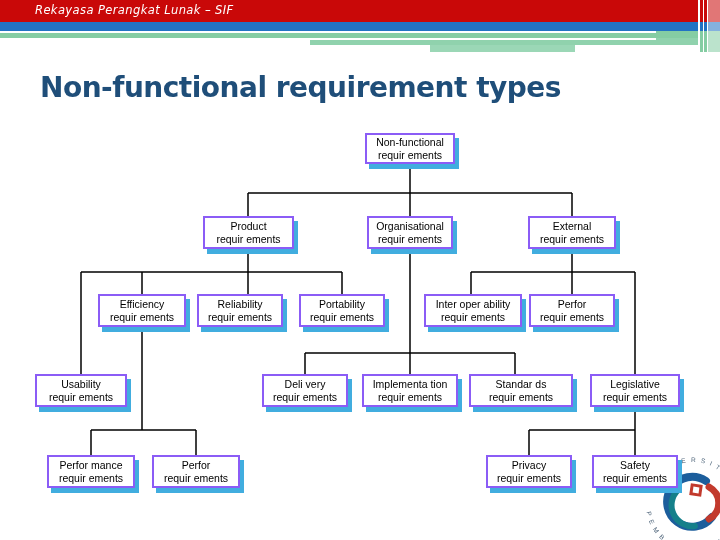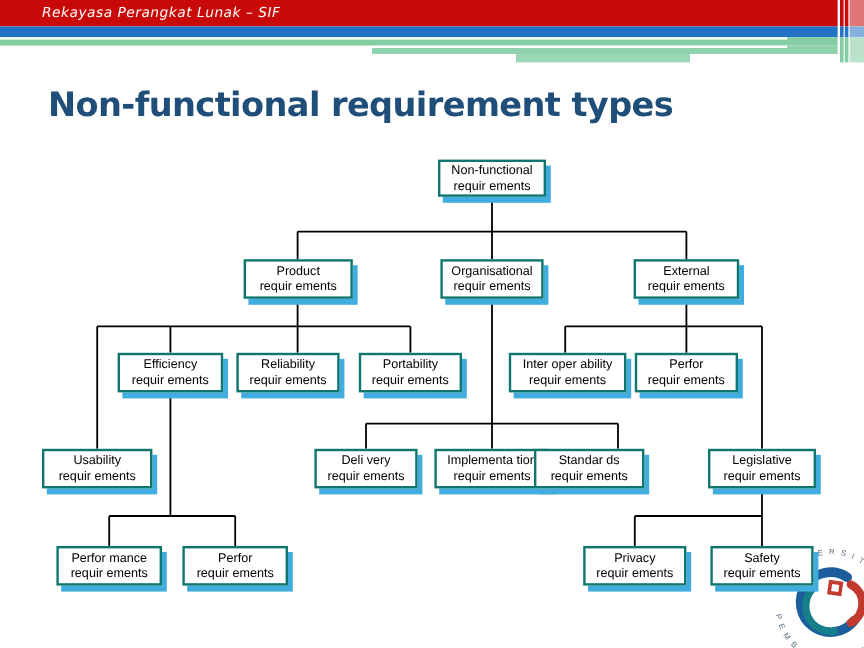--- a/index.html
+++ b/index.html
@@ -27,21 +27,21 @@
   .col1{left:700px;width:2.5px;}
   .col2{left:704px;width:2.5px;}
   .col3{left:708px;width:12px;opacity:.55;}
 
   
   .slide-title{position:absolute;left:40px;top:71px;font-size:28px;font-weight:bold;
                color:#1f4e79;font-family:"DejaVu Sans",sans-serif;letter-spacing:-.5px;}
 
   
   .connectors{position:absolute;left:0;top:0;width:720px;height:540px;z-index:1;}
-  .node{position:absolute;z-index:2;background:#fff;border:2px solid #0f766e;
+  .node{position:absolute;z-index:2;background:#fff;border:2px solid #8b5cf6;
         box-shadow:4px 5px 0 #41addf;display:flex;flex-direction:column;
         align-items:center;justify-content:center;text-align:center;
         font-size:10.5px;line-height:12.5px;color:#000;box-sizing:border-box;}
 
   
   .logo{position:absolute;left:633px;top:445px;width:120px;height:120px;z-index:0;}
 </style>
 </head>
 <body>
 
@@ -167,21 +167,21 @@
     <span>requir ements</span>
   </div>
   <div class="node" style="left:262px;top:374px;width:86px;height:33px">
     <span>Deli very</span>
     <span>requir ements</span>
   </div>
   <div class="node" style="left:362px;top:374px;width:96px;height:33px">
     <span>Implementa tion</span>
     <span>requir ements</span>
   </div>
-  <div class="node" style="left:445px;top:374px;width:92px;height:33px">
+  <div class="node" style="left:469px;top:374px;width:104px;height:33px">
     <span>Standar ds</span>
     <span>requir ements</span>
   </div>
   <div class="node" style="left:590px;top:374px;width:90px;height:33px">
     <span>Legislative</span>
     <span>requir ements</span>
   </div>
   <div class="node" style="left:47px;top:455px;width:88px;height:33px">
     <span>Perfor mance</span>
     <span>requir ements</span>

